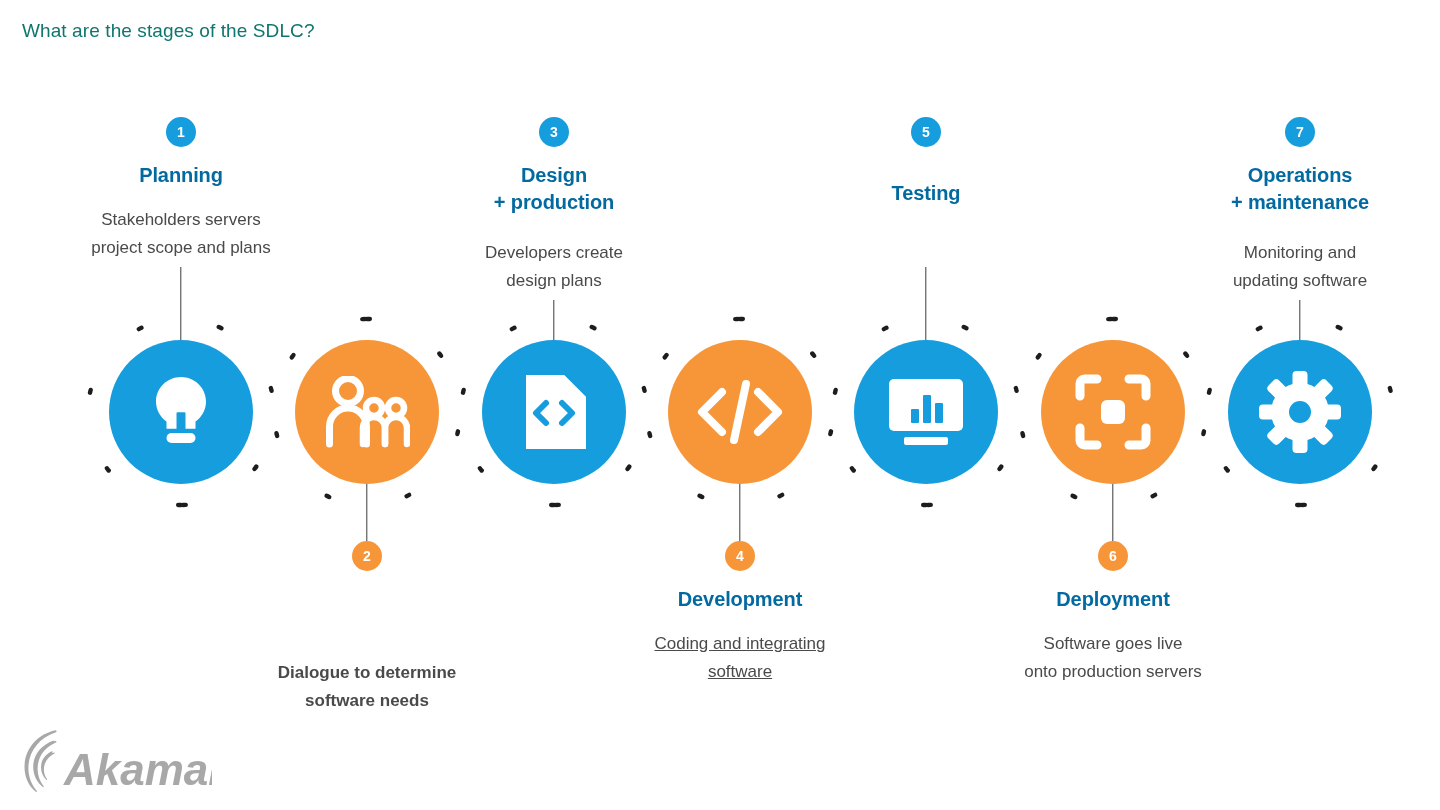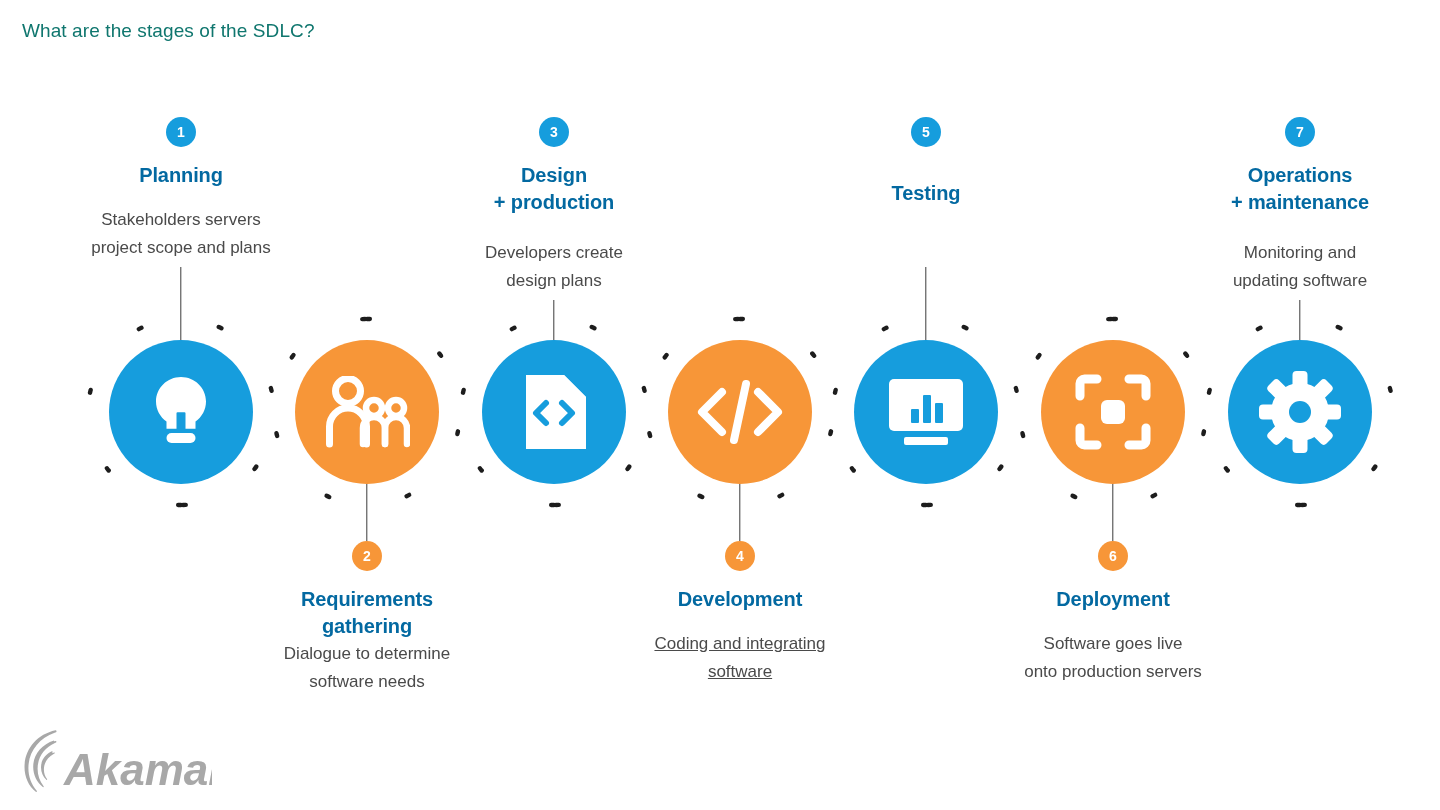--- a/index.html
+++ b/index.html
@@ -109,24 +109,22 @@
        <svg width="192" height="192" viewBox="0 0 192 192">
          <circle cx="96" cy="96" r="93" transform="rotate(-90 96 96)" stroke-dashoffset="0" pathLength="120" stroke-dasharray="0.5 3.6"></circle>
        </svg>
      </div>
         <div class="stem" style="top:480px;height:61px;"></div>
 
      <div class="badge orange" style="top:541px;">
        <span>2</span>
      </div>
 
-     <div class="title" style="top:586px;"><span>Requirements</span><br>
-       <span>gathering</span></div>
-
-     <div class="desc" style="top:640px;">
+
+     <div class="desc" style="top:659px;font-weight:bold;">
        <span>Dialogue to determine</span><br>
        <span>software needs</span>
      </div>
 
      <div class="circle orange" style="top:340px;">
        <span>
             <svg width="86" height="72" viewBox="0 0 86 72">
         <circle cx="24" cy="15" r="12.5" fill="none" stroke="#ffffff" stroke-width="7"></circle>
         <path fill="none" stroke="#ffffff" stroke-width="7" stroke-linecap="round" d="M5.5 68V50.5A18.5 18.5 0 0 1 24 32a18.5 18.5 0 0 1 18.5 18.5V68"></path>
         <circle cx="50" cy="32" r="8" fill="none" stroke="#ffffff" stroke-width="6.5"></circle>

